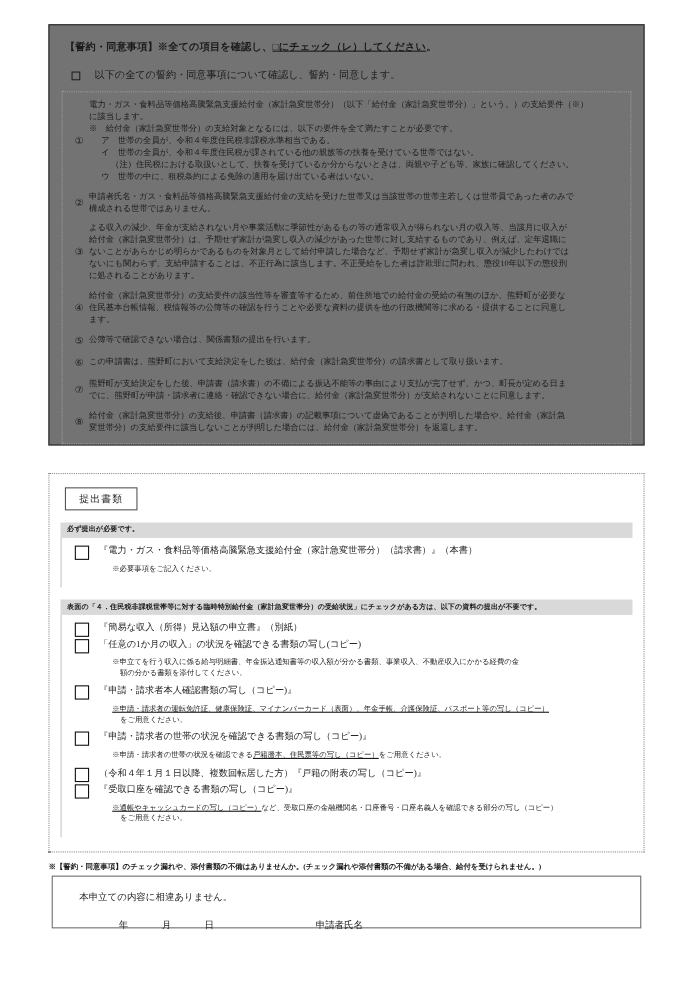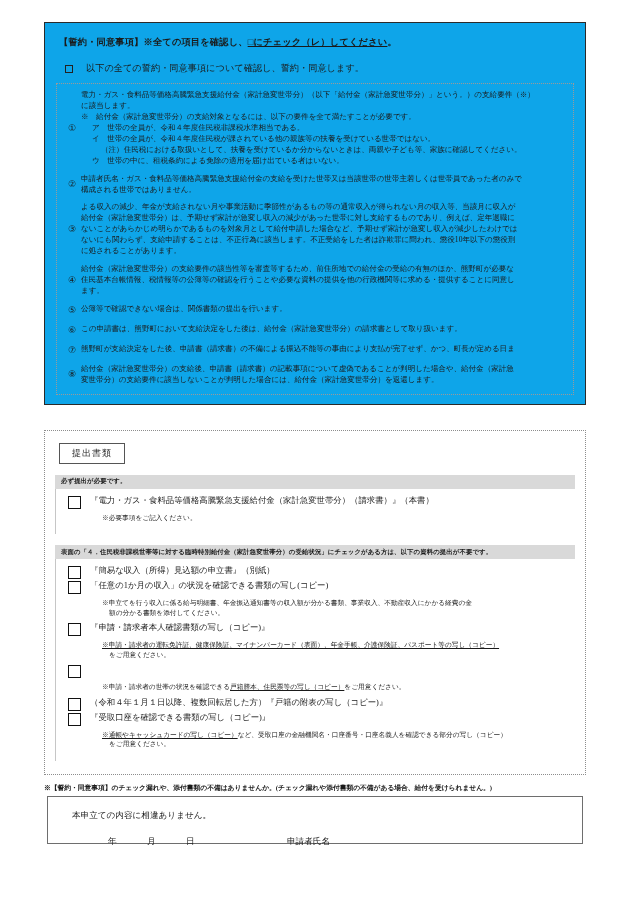--- a/index.html
+++ b/index.html
@@ -18,21 +18,21 @@
 
   
   .pledge-section {
     position: absolute;
     left: 44px;
     top: 22px;
     width: 542px;
     height: 383px;
     border: 1.6px solid #2a2a2a;
     box-sizing: border-box;
-    background: #0ea5e9;
+    background: #737373;
   }
   .pledge-heading {
     font-size: 9.2px;
     font-weight: bold;
     margin: 13px 0 0 14px;
     letter-spacing: 0.2px;
     white-space: nowrap;
   }
   .pledge-heading .u {
     text-decoration: underline;
@@ -240,20 +240,21 @@
       <div class="clause">
         <div class="clause-num">⑥</div>
         <div class="clause-body">
           <span class="ln">この申請書は、熊野町において支給決定をした後は、給付金（家計急変世帯分）の請求書として取り扱います。</span>
         </div>
       </div>
       <div class="clause">
         <div class="clause-num">⑦</div>
         <div class="clause-body">
           <span class="ln">熊野町が支給決定をした後、申請書（請求書）の不備による振込不能等の事由により支払が完了せず、かつ、町長が定める日ま</span>
+          <span class="ln">でに、熊野町が申請・請求者に連絡・確認できない場合に、給付金（家計急変世帯分）が支給されないことに同意します。</span>
         </div>
       </div>
       <div class="clause">
         <div class="clause-num">⑧</div>
         <div class="clause-body">
           <span class="ln">給付金（家計急変世帯分）の支給後、申請書（請求書）の記載事項について虚偽であることが判明した場合や、給付金（家計急</span>
           <span class="ln">変世帯分）の支給要件に該当しないことが判明した場合には、給付金（家計急変世帯分）を返還します。</span>
         </div>
       </div>
     </div>
@@ -300,20 +301,21 @@
           <span class="doc-label">『申請・請求者本人確認書類の写し（コピー)』</span>
         </div>
         <div class="doc-note">
           <span class="u" style="display: block;">※申請・請求者の運転免許証、健康保険証、マイナンバーカード（表面）、年金手帳、介護保険証、パスポート等の写し（コピー）</span>
           <span class="l2">をご用意ください。</span>
         </div>
       </div>
       <div class="doc-item">
         <div class="doc-row">
           <span class="chk-big"></span>
+          <span class="doc-label">『申請・請求者の世帯の状況を確認できる書類の写し（コピー)』</span>
         </div>
         <div class="doc-note">
           <span style="display: block;"><span>※申請・請求者の世帯の状況を確認できる</span><span class="u">戸籍謄本、住民票等の写し（コピー）</span><span>をご用意ください。</span></span>
         </div>
       </div>
       <div class="doc-item">
         <div class="doc-row">
           <span class="chk-big"></span>
           <span class="doc-label">（令和４年１月１日以降、複数回転居した方）『戸籍の附表の写し（コピー)』</span>
         </div>

